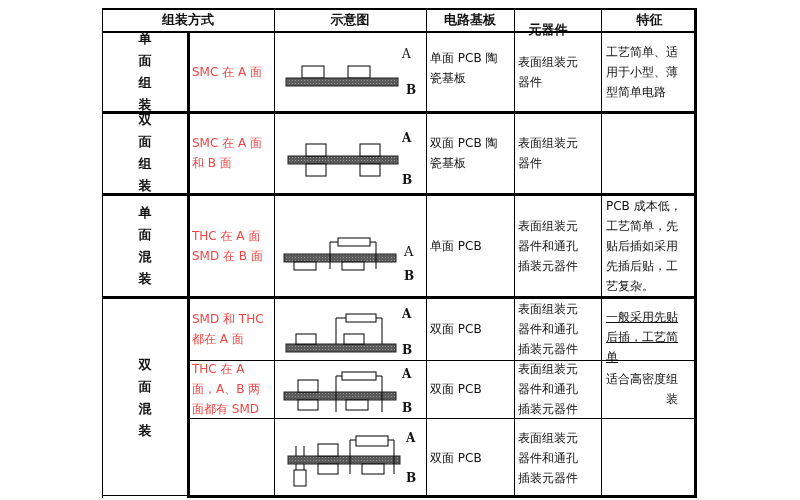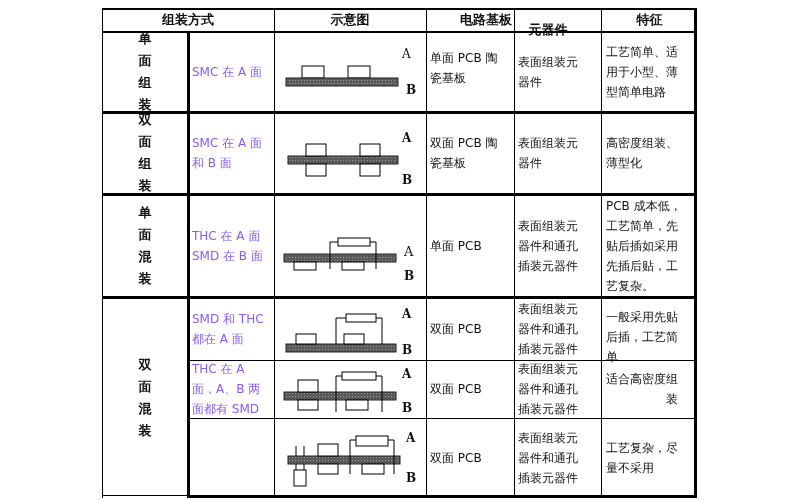--- a/index.html
+++ b/index.html
@@ -3,32 +3,32 @@
 <meta charset="utf-8">
 <style>
   html, body { margin:0; padding:0; background:#ffffff; }
   body { width:800px; height:500px; position:relative; overflow:hidden;
          font-family:"DejaVu Sans", "Liberation Sans", sans-serif; color:#111; }
   .tbl { position:absolute; left:102px; top:8px; width:595px; height:490px; }
   .cell { position:absolute; box-sizing:border-box; font-size:12px; line-height:20px; }
   .hdr { font-weight:bold; text-align:center; display:flex; align-items:center; justify-content:center; font-size:13px; }
   .vtext { font-weight:bold; text-align:center; display:flex; flex-direction:column; align-items:center; justify-content:center; font-size:13px; line-height:22px; }
   .txt { display:flex; align-items:center; padding-left:4px; padding-right:2px; white-space:pre-line; }
-  .mode { color:#8b5cf6; }
+  .mode { color:#ef4444; }
   .line { position:absolute; background:#000; }
   svg { position:absolute; }
 </style>
 </head>
 <body>
 
 <div class="tbl">
 
   <div class="cell hdr" style="left:0;top:0;width:172px;height:24px;">组装方式</div>
   <div class="cell hdr" style="left:172px;top:0;width:152px;height:24px;">示意图</div>
-  <div class="cell hdr" style="left:340px;top:0;width:88px;height:24px;">电路基板</div>
+  <div class="cell hdr" style="left:324px;top:0;width:88px;height:24px;">电路基板</div>
   <div class="cell hdr" style="left:412px;top:10px;width:68px;height:24px;">元器件</div>
   <div class="cell hdr" style="left:500px;top:0;width:95px;height:24px;">特征</div>
 
   <div class="cell vtext" style="left:0;top:24px;width:86px;height:80px;">
     <span>单</span>
     <span>面</span>
     <span>组</span>
     <span>装</span>
   </div>
   <div class="cell vtext" style="left:0;top:104px;width:86px;height:82px;">
@@ -84,22 +84,20 @@
       <rect x="86" y="32" width="20" height="12" fill="#fff" stroke="#000"></rect>
       <rect x="86" y="52" width="20" height="12" fill="#fff" stroke="#000"></rect>
     </svg>
     <span style="position:absolute;left:128px;top:16px;font-family:'DejaVu Serif',serif;font-size:12px;font-weight:bold;">A</span>
     <span style="position:absolute;left:128px;top:58px;font-family:'DejaVu Serif',serif;font-size:12px;font-weight:bold;">B</span>
   </div>
   <div class="cell txt" style="left:324px;top:104px;width:88px;height:82px;">双面 PCB 陶
 瓷基板</div>
   <div class="cell txt" style="left:412px;top:104px;width:88px;height:82px;">表面组装元
 器件</div>
-  <div class="cell txt" style="left:500px;top:104px;width:95px;height:82px;">高密度组装、
-薄型化</div>
 
   <div class="cell txt mode" style="left:86px;top:186px;width:86px;height:104px;">THC 在 A 面
 SMD 在 B 面</div>
   <div class="cell" style="left:172px;top:186px;width:152px;height:104px;">
     <svg width="152" height="104" viewBox="0 0 152 104">
       <rect x="10" y="60" width="112" height="8" fill="url(#hatch)" stroke="#222"></rect>
       <rect x="64" y="44" width="32" height="8" fill="#fff" stroke="#000"></rect>
       <polyline points="64,48 56,48 56,75" fill="none" stroke="#000"></polyline>
       <polyline points="96,48 102,48 102,75" fill="none" stroke="#000"></polyline>
       <rect x="20" y="68" width="22" height="8" fill="#fff" stroke="#000"></rect>
@@ -129,21 +127,21 @@
       <polyline points="102,20 108,20 108,46" fill="none" stroke="#000"></polyline>
       <rect x="70" y="36" width="20" height="10" fill="#fff" stroke="#000"></rect>
     </svg>
     <span style="position:absolute;left:128px;top:6px;font-family:'DejaVu Serif',serif;font-size:12px;font-weight:bold;">A</span>
     <span style="position:absolute;left:128px;top:42px;font-family:'DejaVu Serif',serif;font-size:12px;font-weight:bold;">B</span>
   </div>
   <div class="cell txt" style="left:324px;top:290px;width:88px;height:62px;">双面 PCB</div>
   <div class="cell txt" style="left:412px;top:290px;width:88px;height:62px;">表面组装元
 器件和通孔
 插装元器件</div>
-  <div class="cell txt" style="left:500px;top:298px;width:95px;height:62px;">一般采用先贴
+  <div class="cell txt" style="left:500px;top:298px;width:95px;height:62px;text-decoration:underline;">一般采用先贴
 后插，工艺简
 单</div>
 
   <div class="cell txt mode" style="left:86px;top:352px;width:86px;height:58px;">THC 在 A
 面，A、B 两
 面都有 SMD</div>
   <div class="cell" style="left:172px;top:352px;width:152px;height:58px;">
     <svg width="152" height="58" viewBox="0 0 152 58">
       <rect x="10" y="32" width="112" height="8" fill="url(#hatch)" stroke="#222"></rect>
       <rect x="24" y="20" width="20" height="12" fill="#fff" stroke="#000"></rect>
@@ -178,22 +176,20 @@
       <polyline points="114,22 120,22 120,56" fill="none" stroke="#000"></polyline>
       <rect x="88" y="46" width="22" height="10" fill="#fff" stroke="#000"></rect>
     </svg>
     <span style="position:absolute;left:132px;top:10px;font-family:'DejaVu Serif',serif;font-size:12px;font-weight:bold;">A</span>
     <span style="position:absolute;left:132px;top:50px;font-family:'DejaVu Serif',serif;font-size:12px;font-weight:bold;">B</span>
   </div>
   <div class="cell txt" style="left:324px;top:410px;width:88px;height:80px;">双面 PCB</div>
   <div class="cell txt" style="left:412px;top:410px;width:88px;height:80px;">表面组装元
 器件和通孔
 插装元器件</div>
-  <div class="cell txt" style="left:500px;top:410px;width:95px;height:80px;">工艺复杂，尽
-量不采用</div>
 
   <div class="line" style="left:0;top:0;width:595px;height:2px;"></div>
   <div class="line" style="left:0;top:0;width:1px;height:490px;"></div>
   <div class="line" style="left:592px;top:0;width:3px;height:490px;"></div>
   <div class="line" style="left:86px;top:487px;width:509px;height:3px;"></div>
   <div class="line" style="left:0;top:487px;width:86px;height:1px;"></div>
 
   <div class="line" style="left:0;top:23px;width:595px;height:2px;"></div>
 
   <div class="line" style="left:85px;top:24px;width:3px;height:466px;"></div>

